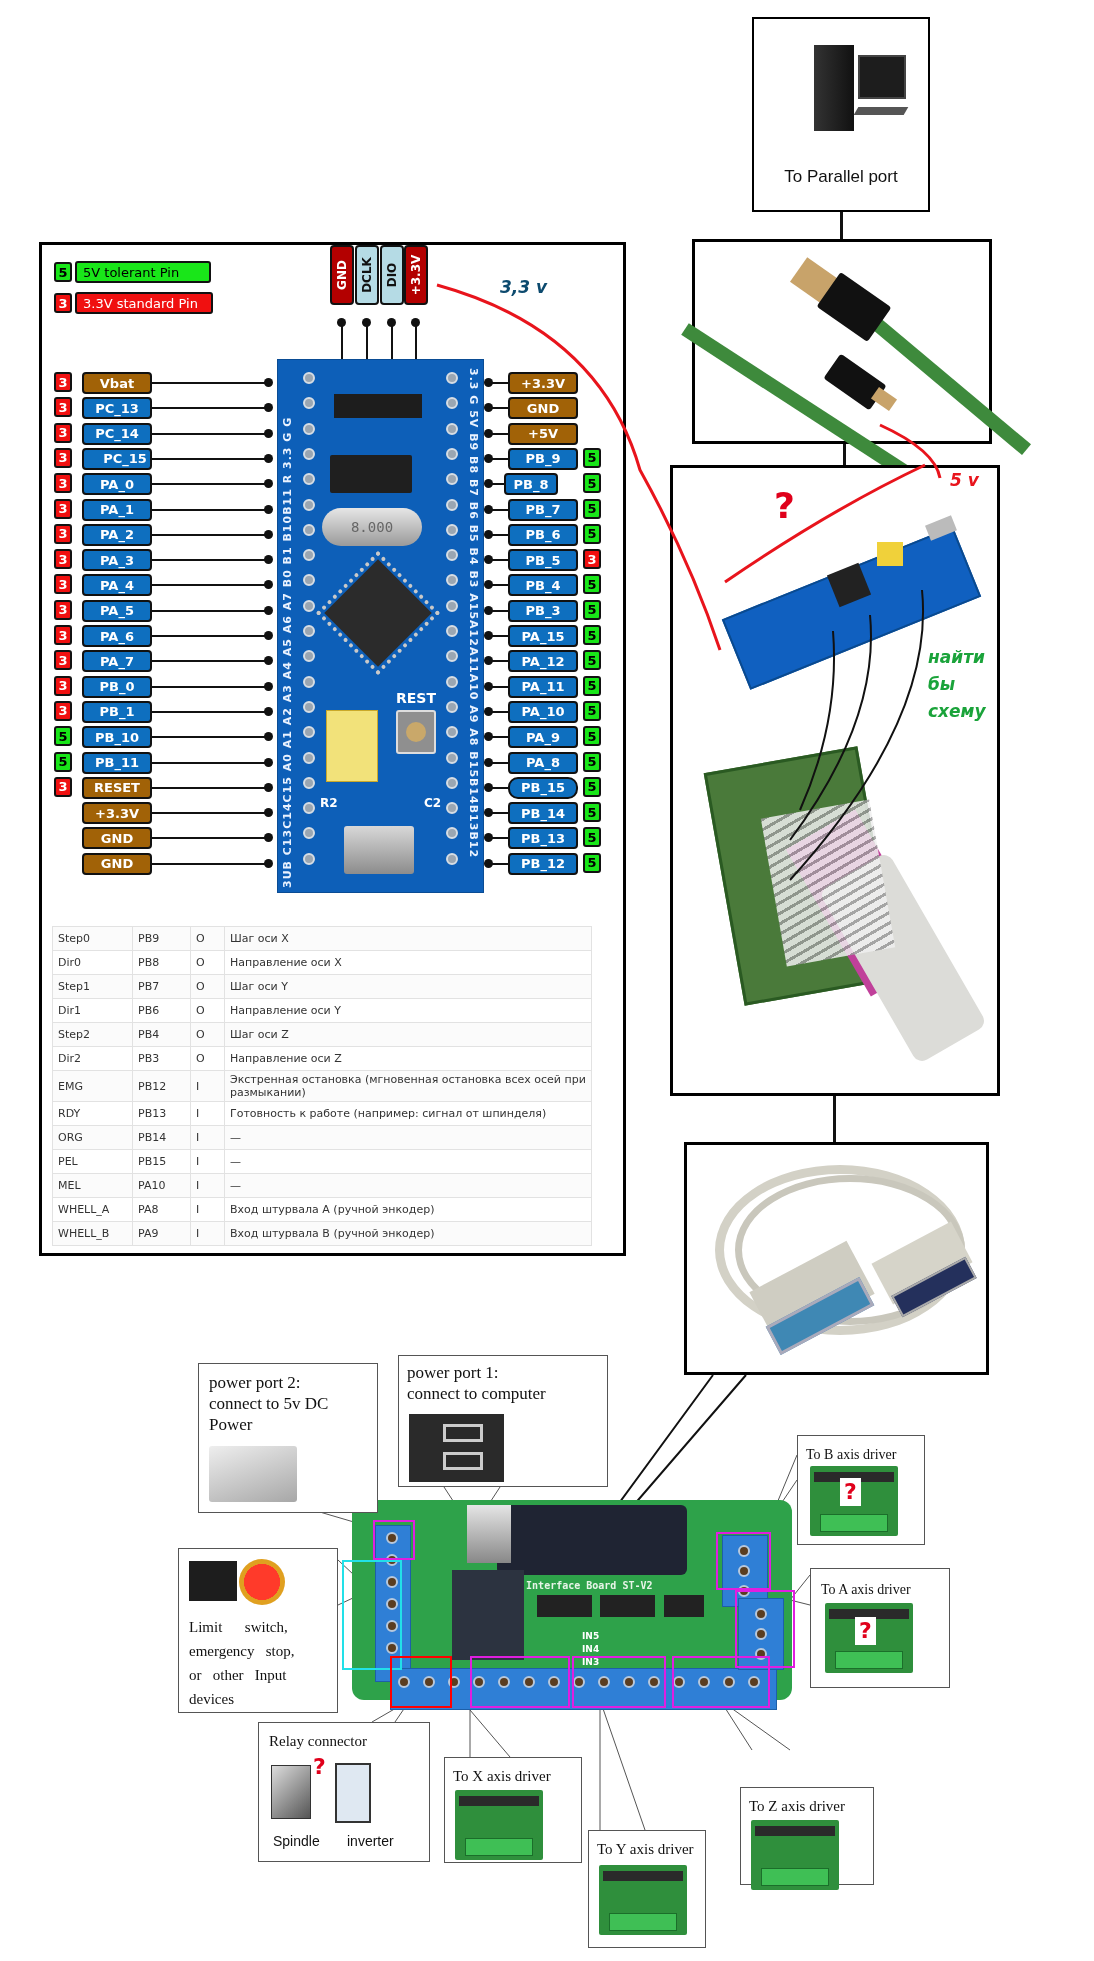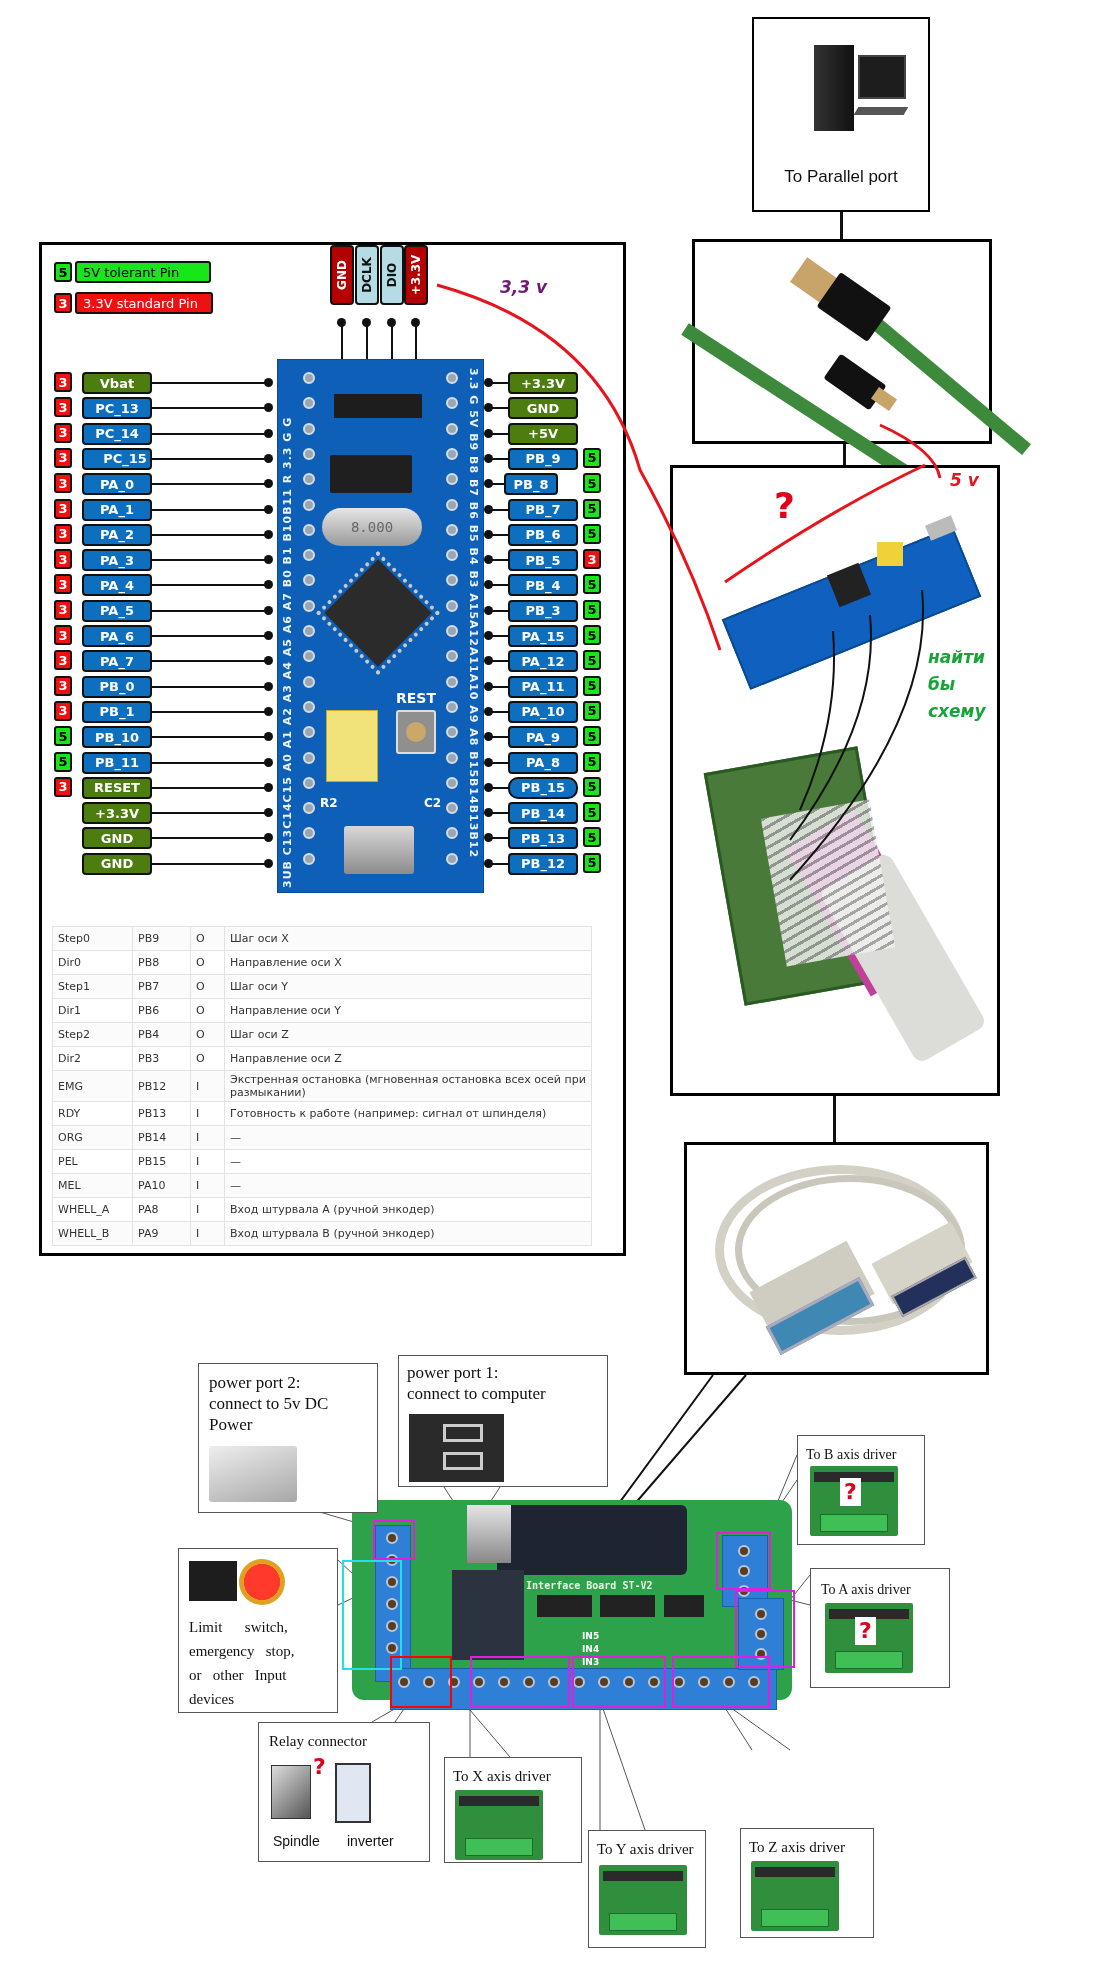--- a/index.html
+++ b/index.html
@@ -10,21 +10,21 @@
   .legend-row{position:absolute;display:flex;align-items:center;gap:3px;}
   .vbox{width:18px;height:20px;border:2px solid #111;border-radius:3px;font:bold 13px "DejaVu Sans",sans-serif;display:flex;align-items:center;justify-content:center;box-sizing:border-box;}
   .v5{background:#19e619;color:#000;}
   .v3{background:#f01010;color:#fff;}
   .legend-label{height:22px;border:2px solid #111;border-radius:3px;font:13px "DejaVu Sans",sans-serif;padding:0 6px;display:flex;align-items:center;box-sizing:border-box;}
   .legend-5{background:#19e619;color:#000;width:136px;}
   .legend-3{background:#f01010;color:#fff;width:138px;}
   
   .pin{position:absolute;height:22px;border:2px solid #111;border-radius:4px;box-sizing:border-box;color:#fff;font:bold 13px "DejaVu Sans",sans-serif;display:flex;align-items:center;justify-content:center;}
   .pin.blue{background:#0e6fbf;}
-  .pin.red{background:#4d7c0f;}
+  .pin.red{background:#a16207;}
   .vpin{position:absolute;width:24px;height:60px;border:2px solid #111;border-radius:4px;box-sizing:border-box;font:bold 12px "DejaVu Sans",sans-serif;display:flex;align-items:center;justify-content:center;}
   .vpin span{transform:rotate(-90deg);white-space:nowrap;}
   .lead{position:absolute;height:2px;background:#111;}
   .dot{position:absolute;width:9px;height:9px;border-radius:50%;background:#111;}
   .vline{position:absolute;width:2px;background:#111;}
   
   .bluepill{position:absolute;background:#0d5fb8;border:1px solid #0a4c94;}
   .silk{position:absolute;color:#e9f2ff;font:bold 11px "DejaVu Sans",sans-serif;writing-mode:vertical-rl;transform:rotate(180deg);white-space:nowrap;letter-spacing:1px;}
   .silk-r{position:absolute;color:#e9f2ff;font:bold 11px "DejaVu Sans",sans-serif;writing-mode:vertical-rl;white-space:nowrap;letter-spacing:1px;}
   .hole{position:absolute;width:12px;height:12px;border-radius:50%;background:#9aa6b2;border:2px solid #d6dde4;box-sizing:border-box;}
@@ -450,21 +450,21 @@
   <path d="M444,1487 L472,1530 L500,1487" stroke="#555" stroke-width="1" fill="#fff"></path>
   <path d="M338,1560 L370,1590 L338,1605" stroke="#555" stroke-width="1" fill="#fff"></path>
   <path d="M372,1722 L410,1700 L395,1722" stroke="#555" stroke-width="1" fill="#fff"></path>
   <path d="M470,1757 L470,1710 L510,1757" stroke="#555" stroke-width="1" fill="#fff"></path>
   <path d="M600,1830 L600,1700 L645,1830" stroke="#555" stroke-width="1" fill="#fff"></path>
   <path d="M752,1750 L720,1700 L790,1750" stroke="#555" stroke-width="1" fill="#fff"></path>
   <path d="M797,1455 L770,1520 L797,1480" stroke="#555" stroke-width="1" fill="#fff"></path>
   <path d="M810,1575 L790,1600 L810,1605" stroke="#555" stroke-width="1" fill="#fff"></path>
 </svg>
 
-<div class="abs" style="left:500px;top:277px;color:#701a75;font:italic bold 17px 'DejaVu Sans',sans-serif;">3,3 v</div>
+<div class="abs" style="left:500px;top:277px;color:#0c4a6e;font:italic bold 17px 'DejaVu Sans',sans-serif;">3,3 v</div>
 <div class="abs" style="left:950px;top:470px;color:#e8141c;font:italic bold 17px 'DejaVu Sans',sans-serif;">5 v</div>
 <div class="qmark" style="left:770px;top:486px;font-size:36px;line-height:40px;">?</div>
 <div class="abs" style="left:928px;top:644px;color:#1aa33a;font:italic bold 17px 'DejaVu Sans',sans-serif;line-height:27px;">
   <div>найти</div>
   <div>бы</div>
   <div>схему</div>
 </div>
 
 <div class="pcb-green" style="left:352px;top:1500px;width:440px;height:200px;">
   <div class="abs" style="left:145px;top:5px;width:190px;height:70px;background:#1f2433;border-radius:6px;"></div>
@@ -561,21 +561,21 @@
   <div class="ctext" style="left:88px;top:110px;font:14px 'Liberation Sans',sans-serif;">inverter</div>
 </div>
 <div class="callout" style="left:444px;top:1757px;width:138px;height:106px;">
   <div class="ctext" style="left:8px;top:8px;font-size:15px;">To X axis driver</div>
   <div class="driver" style="left:10px;top:32px;"></div>
 </div>
 <div class="callout" style="left:588px;top:1830px;width:118px;height:118px;text-align:right;">
   <div class="ctext" style="left:8px;top:8px;font-size:15px;">To Y axis driver</div>
   <div class="driver" style="left:10px;top:34px;"></div>
 </div>
-<div class="callout" style="left:740px;top:1828px;width:134px;height:110px;">
+<div class="callout" style="left:740px;top:1787px;width:134px;height:98px;">
   <div class="ctext" style="left:8px;top:8px;font-size:15px;">To Z axis driver</div>
   <div class="driver" style="left:10px;top:32px;"></div>
 </div>
 <div class="callout" style="left:797px;top:1435px;width:128px;height:110px;">
   <div class="ctext" style="left:8px;top:8px;font-size:14px;">To B axis driver</div>
   <div class="driver" style="left:12px;top:30px;"></div>
   <div class="qmark" style="left:42px;top:42px;font-size:22px;">?</div>
 </div>
 <div class="callout" style="left:810px;top:1568px;width:140px;height:120px;">
   <div class="ctext" style="left:10px;top:10px;font-size:14px;">To A axis driver</div>

